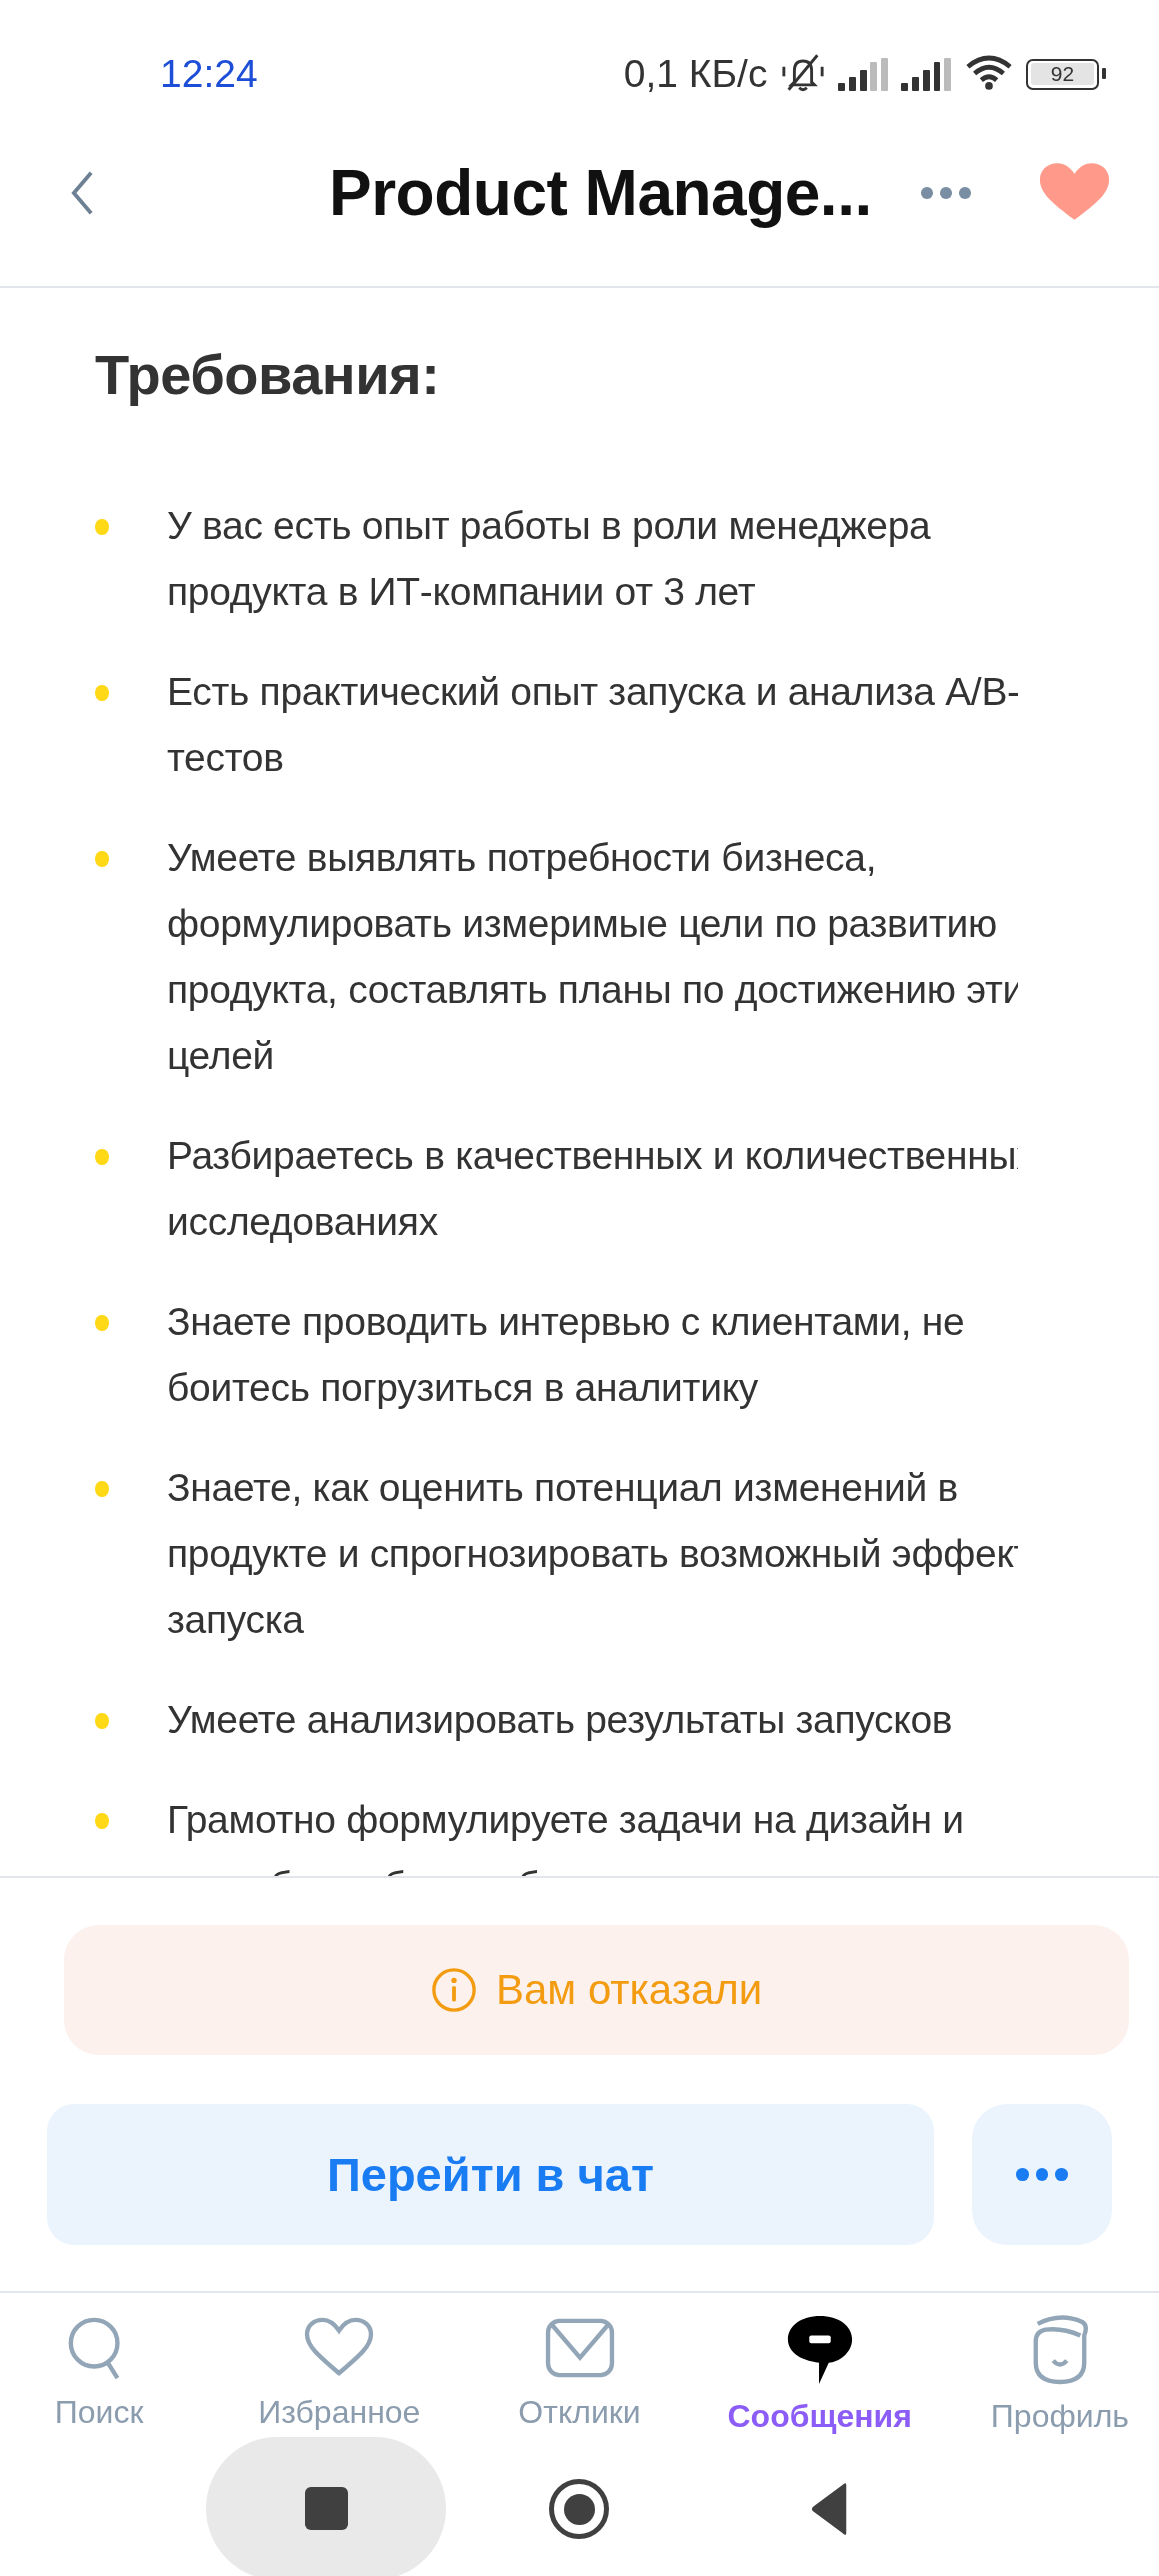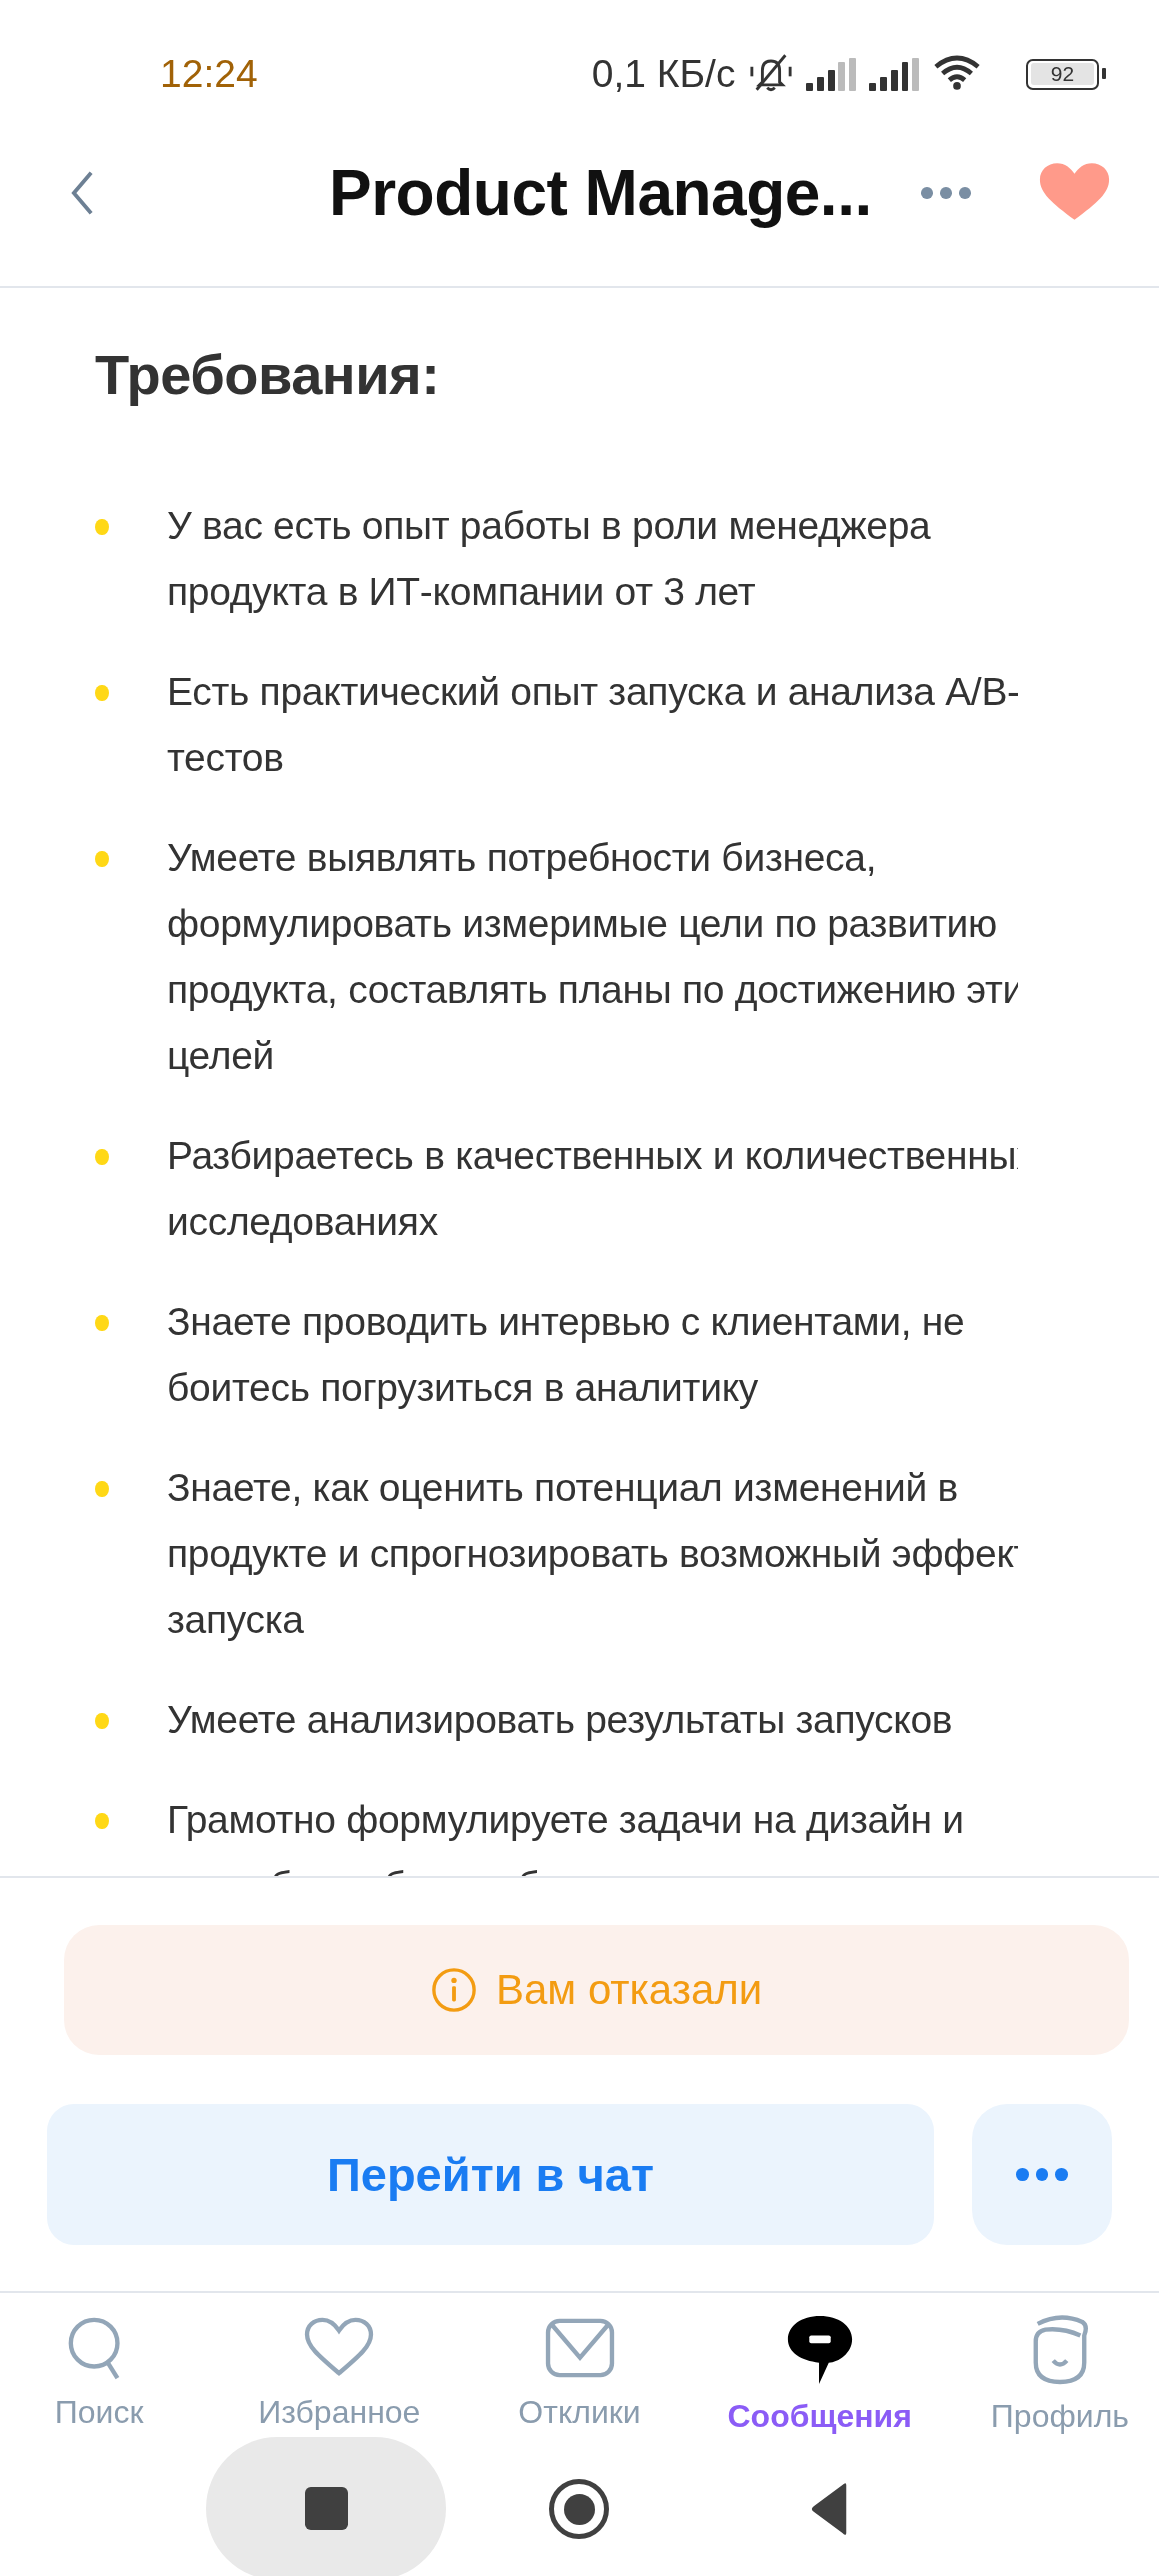--- a/index.html
+++ b/index.html
@@ -1,27 +1,27 @@
 <!DOCTYPE html>
 <html><head>
 <meta charset="utf-8">
 <style>
   * { box-sizing: border-box; margin: 0; padding: 0; }
   html, body { width: 1159px; height: 2576px; background: #ffffff; overflow: hidden; }
   body { font-family: "Liberation Sans", "DejaVu Sans", sans-serif; color: #333333; position: relative; }
 
   
   .status-bar { position: absolute; top: 0; left: 0; width: 1159px; height: 135px; }
-  .status-time { position: absolute; left: 160px; top: 52px; font-size: 39px; color: #a16207; }
+  .status-time { position: absolute; left: 160px; top: 52px; font-size: 39px; color: #1d4ed8; }
   .status-right { position: absolute; right: 60px; top: 50px; display: flex; align-items: center; gap: 13.5px; height: 48px; }
   .status-speed { font-size: 39px; color: #333; }
   .sig { display: flex; align-items: flex-end; gap: 3.9px; height: 33px; }
   .sig span { display: block; width: 6.8px; background: #333; border-radius: 1px; }
   .sig span.dim { background: #bbb; }
-  .battery { position: relative; width: 73px; height: 31px; border: 2.9px solid #333; border-radius: 6.8px; display: flex; align-items: center; justify-content: center; font-size: 21px; color: #333; background: #fff; margin-left: 32px; }
+  .battery { position: relative; width: 73px; height: 31px; border: 2.9px solid #333; border-radius: 6.8px; display: flex; align-items: center; justify-content: center; font-size: 21px; color: #333; background: #fff; }
   .battery::before { content: ""; position: absolute; left: 2.9px; top: 2.9px; right: 2.9px; bottom: 2.9px; background: #e4e4e4; border-radius: 2.9px; z-index: 0; }
   .battery span { position: relative; z-index: 1; }
   .battery::after { content: ""; position: absolute; right: -8.7px; top: 7.7px; width: 3.9px; height: 10.6px; background: #333; border-radius: 1px; }
 
   
   .header { position: absolute; top: 135px; left: 0; width: 1159px; height: 153px; border-bottom: 2.9px solid #e2e6ec; }
   .back-btn { position: absolute; left: 58px; top: 19.3px; width: 48px; height: 77px; display: flex; align-items: center; justify-content: center; }
   .header-title { position: absolute; left: 329px; top: 21px; width: 502px; font-size: 64px; font-weight: 700; color: #111; white-space: nowrap; letter-spacing: -0.5px; }
   .more-btn { position: absolute; left: 912px; top: 29px; width: 68px; height: 58px; display: flex; align-items: center; justify-content: center; gap: 7.7px; }
   .more-btn span { width: 11.6px; height: 11.6px; border-radius: 50%; background: #7a8ea3; }

